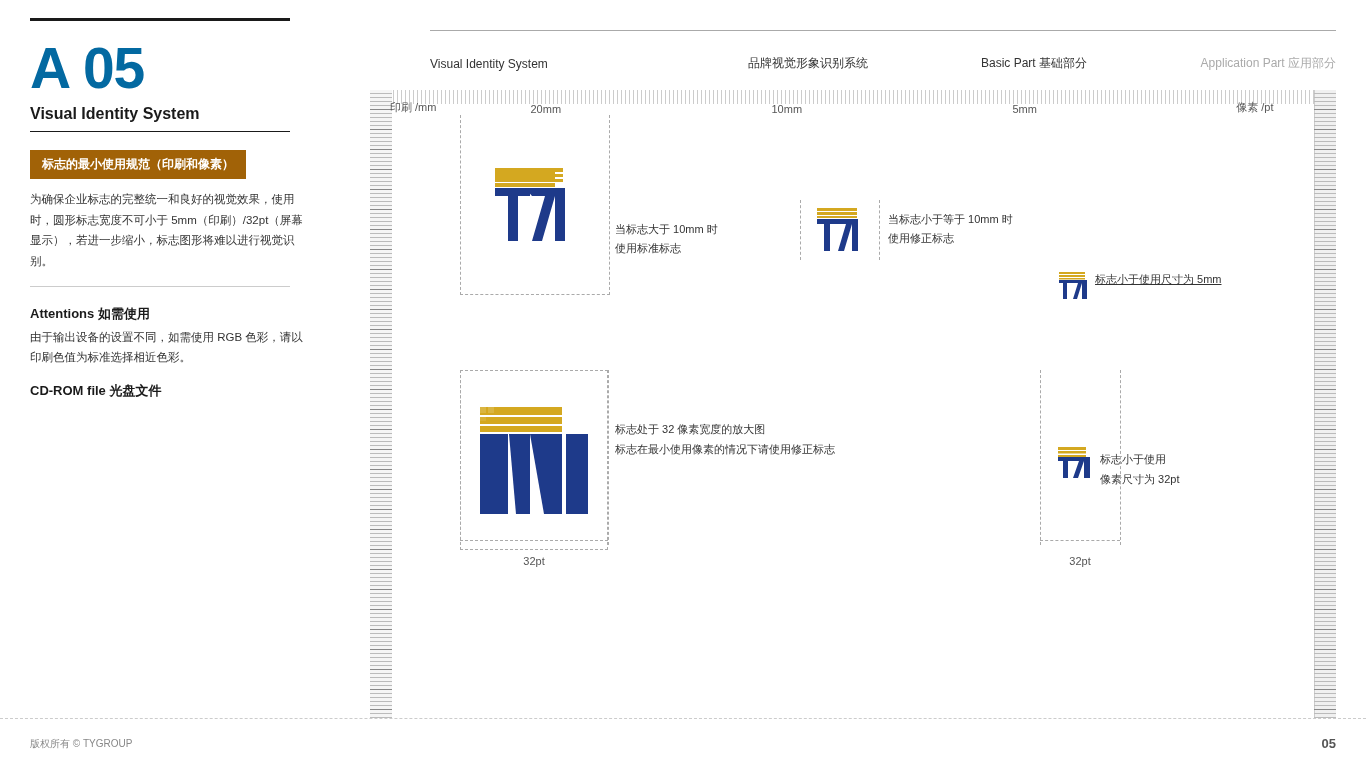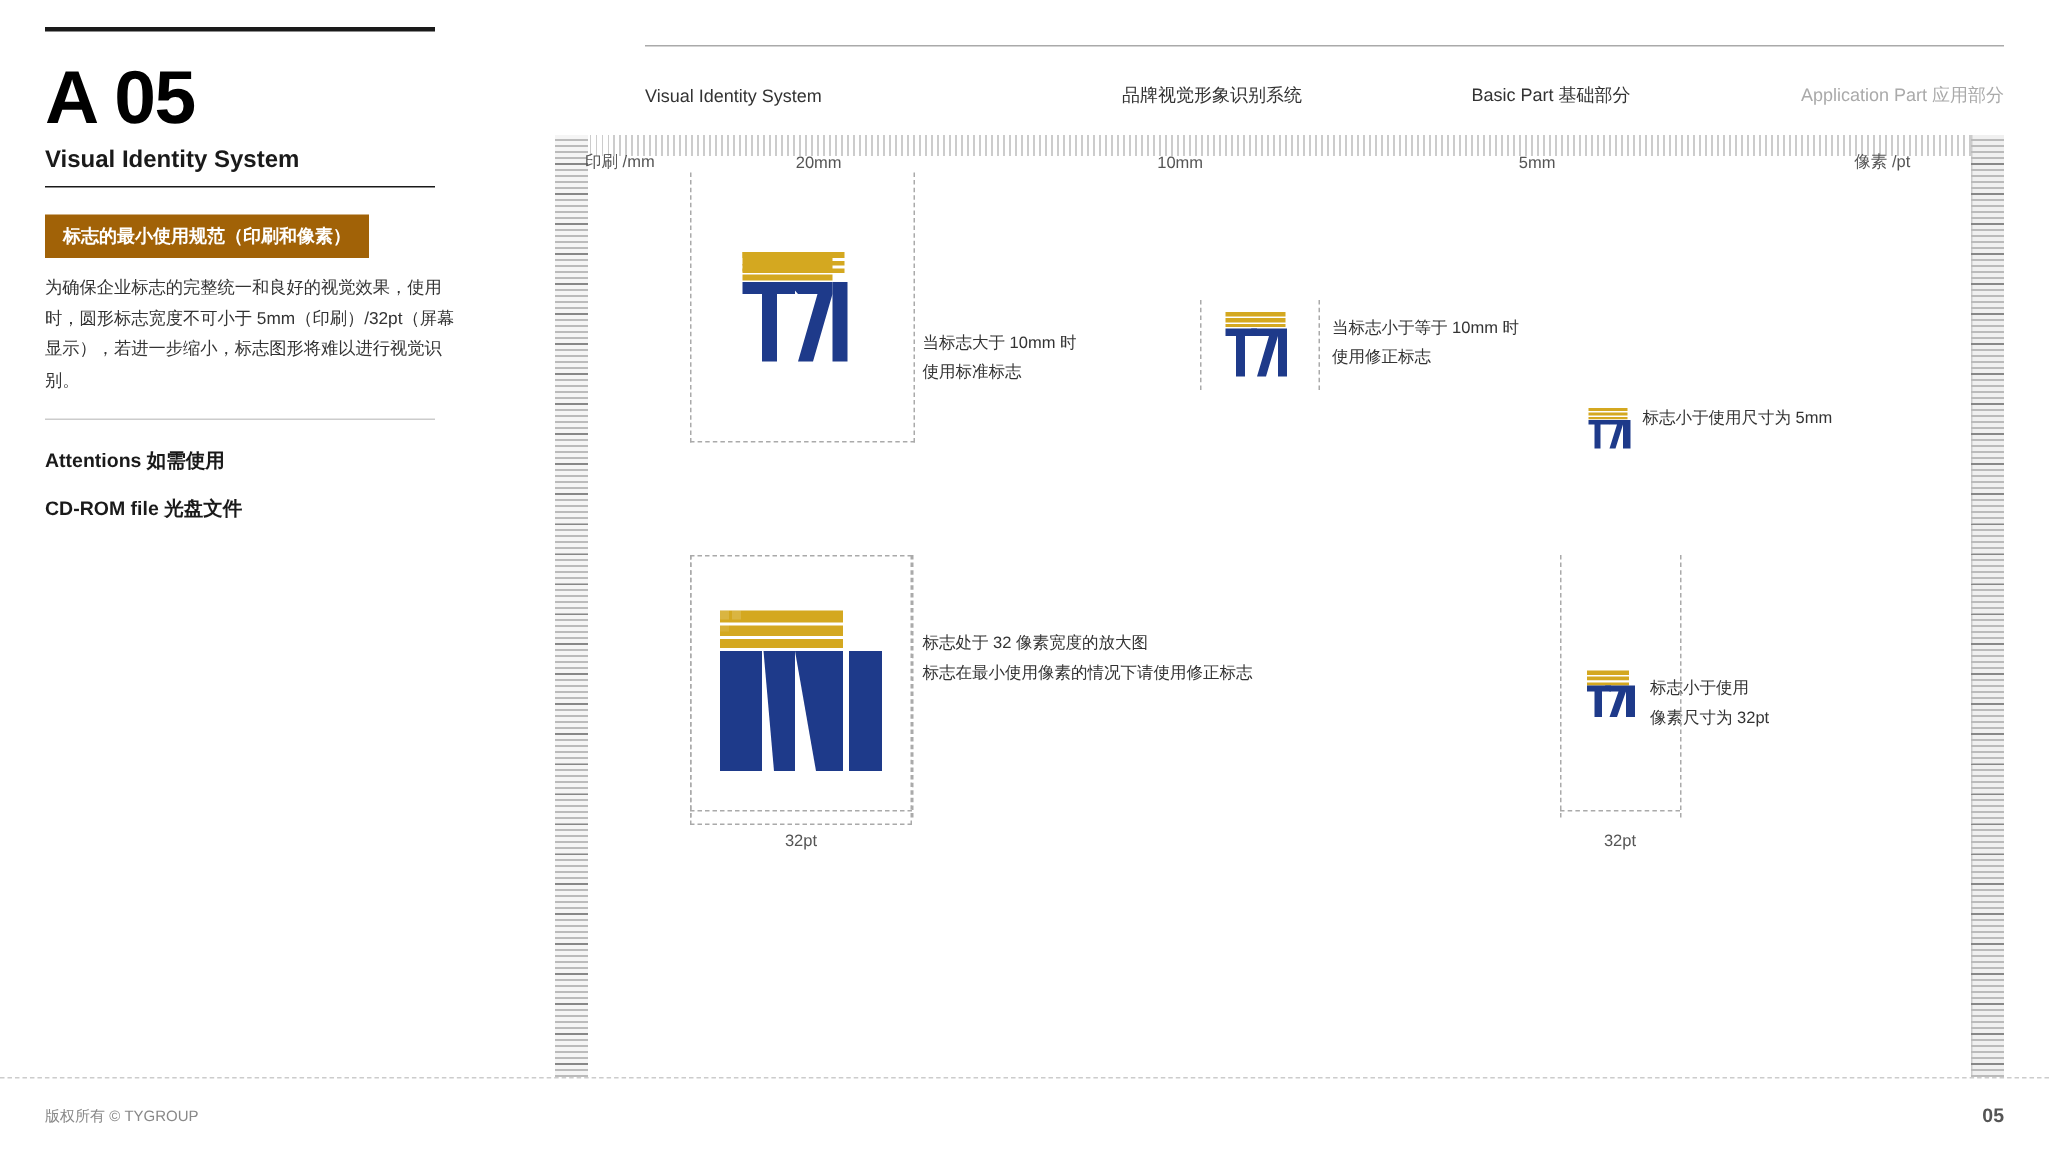--- a/index.html
+++ b/index.html
@@ -38,23 +38,23 @@
     .left-panel {
       position: absolute;
       top: 0;
       left: 0;
       width: 340px;
       bottom: 50px;
       padding: 20px 30px;
     }
 
     .page-code {
-      font-size: 50px;
-      font-weight: bold;
-      color: #000000;
+      font-size: 57px;
+      font-weight: bold;
+      color: #0369a1;
       line-height: 1;
       margin-top: 15px;
       letter-spacing: -1px;
     }
 
     .page-title-left {
       font-size: 16px;
       font-weight: bold;
       color: #1a1a1a;
       margin-top: 8px;
@@ -143,20 +143,21 @@
 
   <div style="width:260px; height:1px; background:#1a1a1a; margin-top:8px;"></div>
 
   <div style="margin-top:18px; background:#a16207; color:#ffffff; padding:6px 12px; font-size:12px; font-weight:bold; display:inline-block;">标志的最小使用规范（印刷和像素）</div>
 
   <div class="description-text">为确保企业标志的完整统一和良好的视觉效果，使用时，圆形标志宽度不可小于 5mm（印刷）/32pt（屏幕显示），若进一步缩小，标志图形将难以进行视觉识别。</div>
 
   <div style="width:260px; height:1px; background:#cccccc; margin-top:14px;"></div>
 
   <div class="attentions-title">Attentions 如需使用</div>
+  <div class="attentions-text">由于输出设备的设置不同，如需使用 RGB 色彩，请以印刷色值为标准选择相近色彩。</div>
 
   <div class="cdrom-title">CD-ROM file 光盘文件</div>
 </div>
 
 <div style="position:absolute; top:90px; left:370px; width:22px; bottom:50px; overflow:hidden;">
   <svg width="22" height="630" xmlns="http://www.w3.org/2000/svg">
     <rect width="22" height="630" fill="#f5f5f5"></rect>
 
   </svg>
   <div style="position:absolute; top:0; left:0; width:22px; height:100%;
@@ -240,21 +241,21 @@
   <svg width="34" height="30" viewBox="0 0 34 30" xmlns="http://www.w3.org/2000/svg">
     <rect x="2" y="1" width="26" height="2" fill="#d4a820"></rect>
     <rect x="2" y="4" width="26" height="2" fill="#d4a820"></rect>
     <rect x="2" y="7" width="26" height="1.5" fill="#d4a820"></rect>
     <polygon points="2,9 16,9 16,12 10,12 10,28 6,28 6,12 2,12" fill="#1e3a8a"></polygon>
     <polygon points="13,9 25,9 25,12 20,28 16,28 21,12 16,12 13,9" fill="#1e3a8a"></polygon>
     <polygon points="23,9 30,9 30,28 25,28 25,9" fill="#1e3a8a"></polygon>
   </svg>
 </div>
 
-<div style="position:absolute; top:270px; left:1095px; font-size:11px; color:#333333; line-height:1.7;">
+<div style="position:absolute; top:270px; left:1095px; font-size:11px; color:#333333; line-height:1.7;text-decoration:underline;">
   <div>标志小于使用尺寸为 5mm</div>
 </div>
 
 <div style="position:absolute; top:370px; left:460px; width:148px; height:180px;
      border:1.5px dashed #aaaaaa;
      display:flex; flex-direction:column; align-items:center; justify-content:center; background:transparent;">
 
   <svg width="120" height="110" viewBox="0 0 120 110" xmlns="http://www.w3.org/2000/svg">
 
     <rect x="6" y="2" width="82" height="8" fill="#d4a820"></rect>

